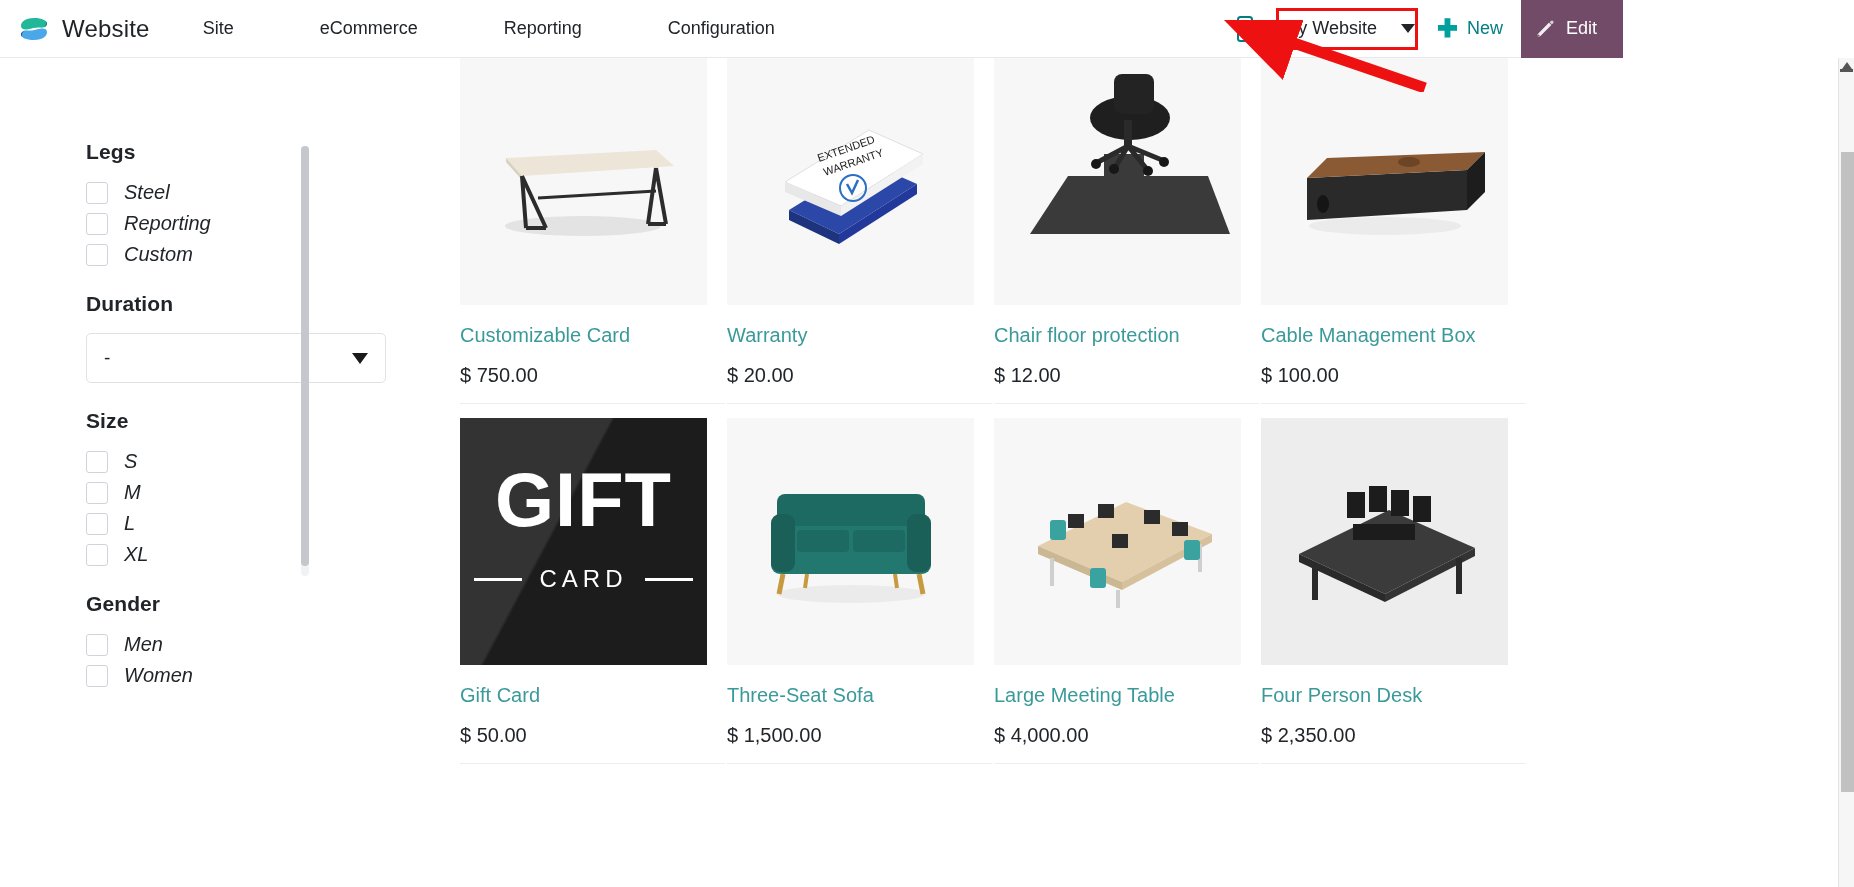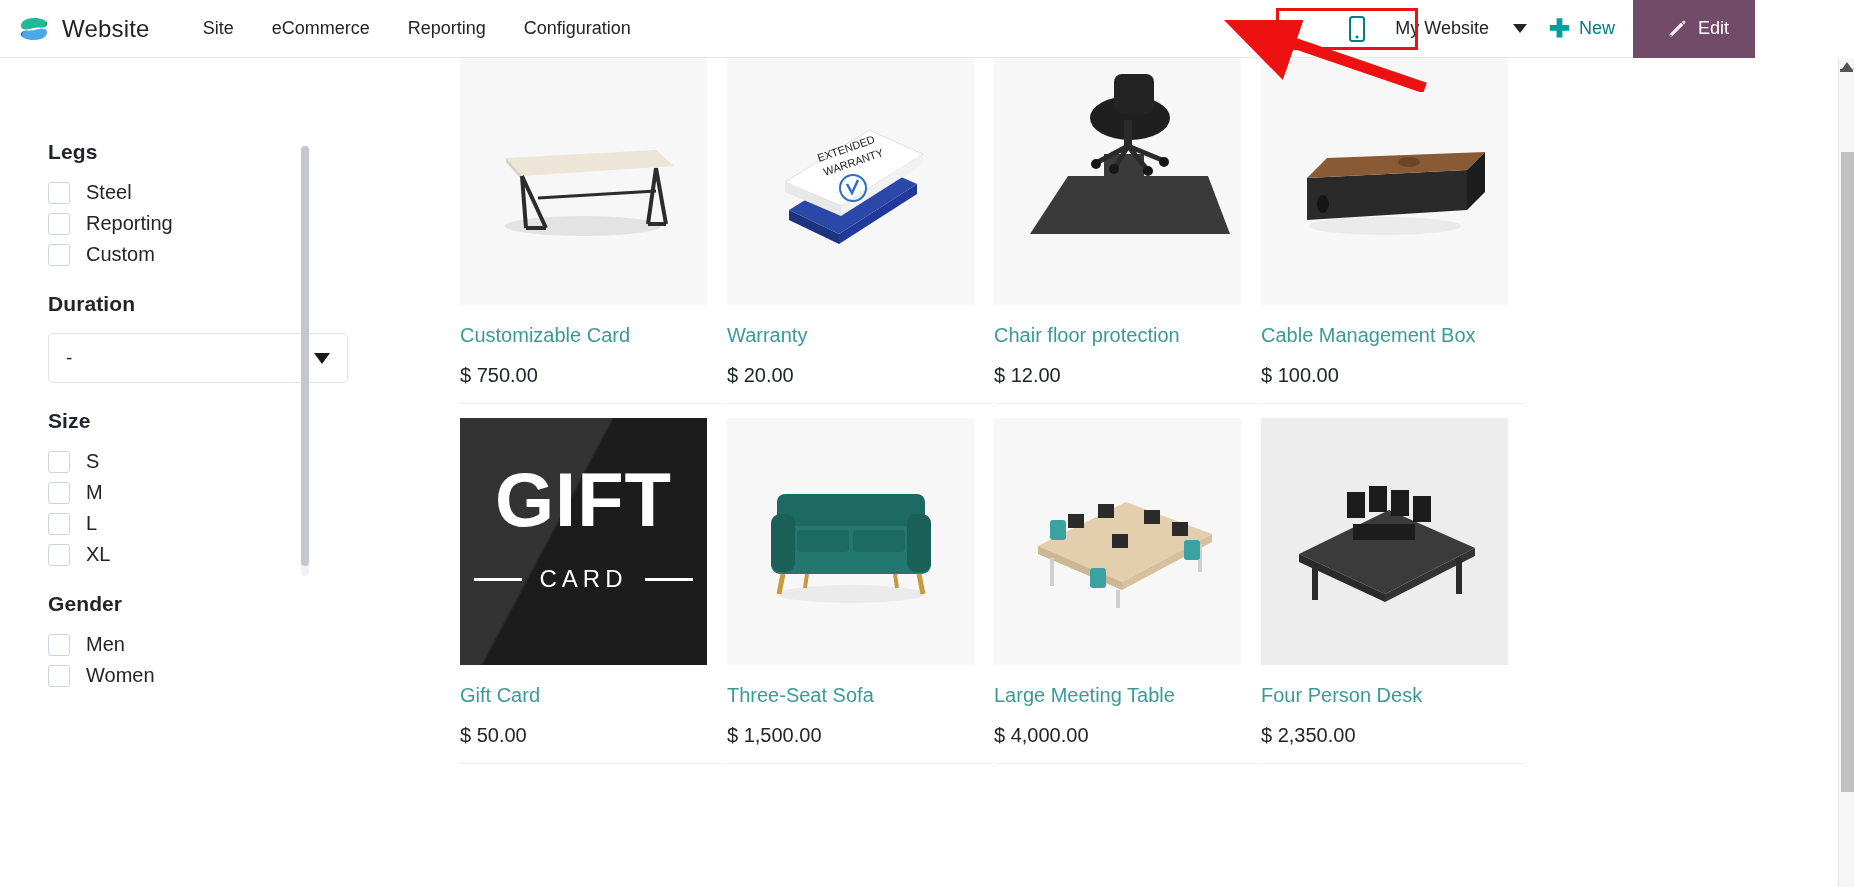--- a/index.html
+++ b/index.html
@@ -6,32 +6,32 @@
   html, body {
     width: 1854px; height: 887px;
     overflow: hidden;
     font-family: "Liberation Sans", sans-serif;
     background: #ffffff;
   }
 
   
   .navbar {
     position: absolute; top: 0; left: 0;
-    width: 1755px; height: 58px;
+    width: 1623px; height: 58px;
     background: #ffffff;
     display: flex; align-items: center;
     border-bottom: 1px solid #e7e9ed;
     z-index: 40;
   }
   .brand-wrap { display: flex; align-items: center; padding-left: 18px; }
   .brand-logo { width: 32px; height: 32px; position: relative; margin-right: 12px; }
   .brand-name {
     font-size: 24px; color: #212529; letter-spacing: .2px;
   }
-  .nav-menu { display: flex; align-items: center; margin-left: 34px; }
+  .nav-menu { display: flex; align-items: center; margin-left: 34px; gap: 48px; }
   .nav-item {
     font-size: 18px; color: #212529;
     padding: 0 19px; cursor: pointer; white-space: nowrap;
   }
 
   .nav-right { margin-left: auto; display: flex; align-items: center; height: 58px; }
   .mobile-icon {
     color: #017e84; margin-right: 16px; display: flex; align-items: center;
   }
   .site-select {
@@ -48,21 +48,21 @@
   }
   .new-btn {
     display: flex; align-items: center; gap: 9px;
     font-size: 18px; color: #017e84; cursor: pointer;
     padding: 0 18px 0 10px;
   }
   .plus-ico { font-size: 25px; line-height: 1; color: #00a09d; font-weight: 700; }
   .edit-btn {
     background: #714b67; color: #ffffff;
     height: 58px; display: flex; align-items: center; gap: 11px;
-    padding: 0 26px 0 34px; font-size: 18px; cursor: pointer;
+    padding: 0 26px 0 14px; font-size: 18px; cursor: pointer;
   }
   .pencil-ico { display: flex; align-items: center; }
 
   
   .annot-box {
     position: absolute;
     left: 1276px; top: 8px; width: 142px; height: 42px;
     border: 3px solid #ee1111;
     pointer-events: none; z-index: 60;
   }
@@ -74,31 +74,31 @@
     width: 1854px; height: 829px;
     background: #ffffff;
     overflow: hidden;
   }
 
   .content-row { display: flex; width: 1854px; }
 
   
   .sidebar {
     width: 460px; flex: 0 0 460px;
-    padding: 82px 0 0 48px;
+    padding: 82px 0 0 86px;
     position: relative;
   }
   .filter-title {
     font-size: 21px; font-weight: bold; color: #212529;
     margin-bottom: 17px; letter-spacing: .1px;
   }
   .filter-group { margin-bottom: 26px; }
   .check-row {
     display: flex; align-items: center;
-    margin-bottom: 8px; cursor: pointer;
+    margin-bottom: 8px; cursor: pointer; font-style: italic;
   }
   .cbox {
     width: 22px; height: 22px;
     border: 1px solid #ced4da; border-radius: 3px;
     background: #fff; flex: 0 0 22px;
   }
   .check-label { font-size: 20px; color: #212529; margin-left: 16px; }
   .select-box {
     width: 300px; height: 50px;
     border: 1px solid #dfe3e8; border-radius: 5px;

